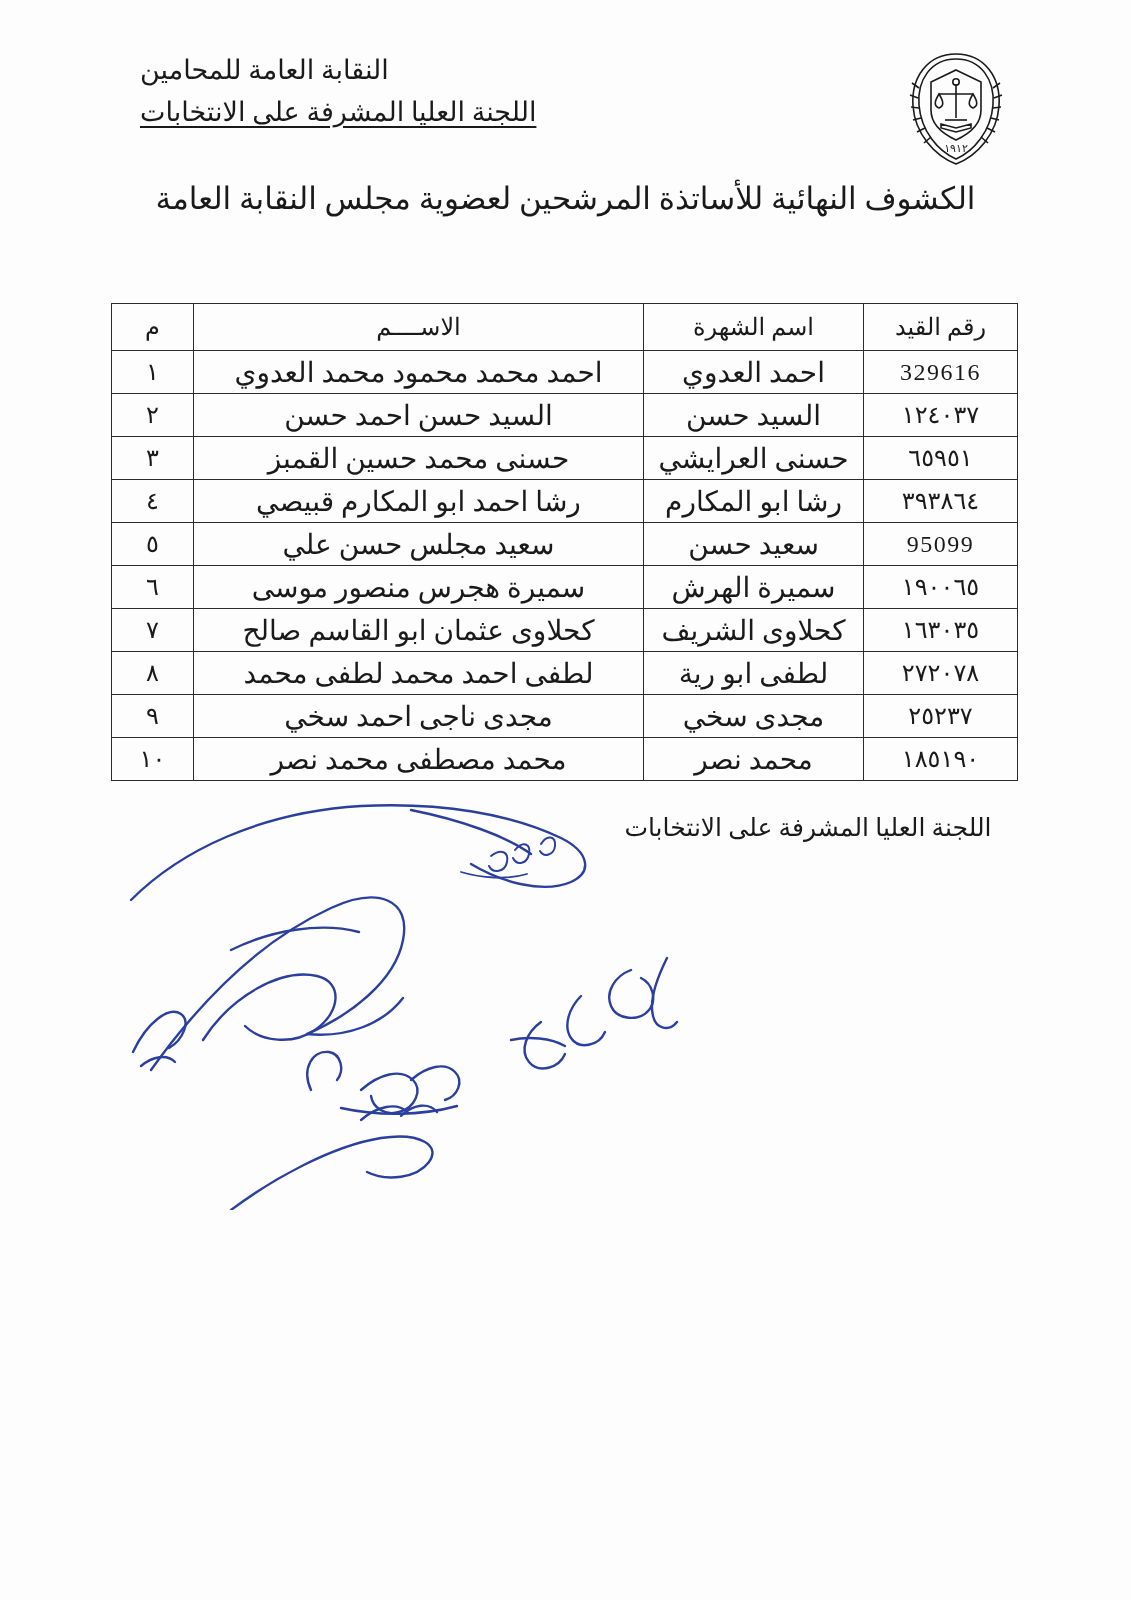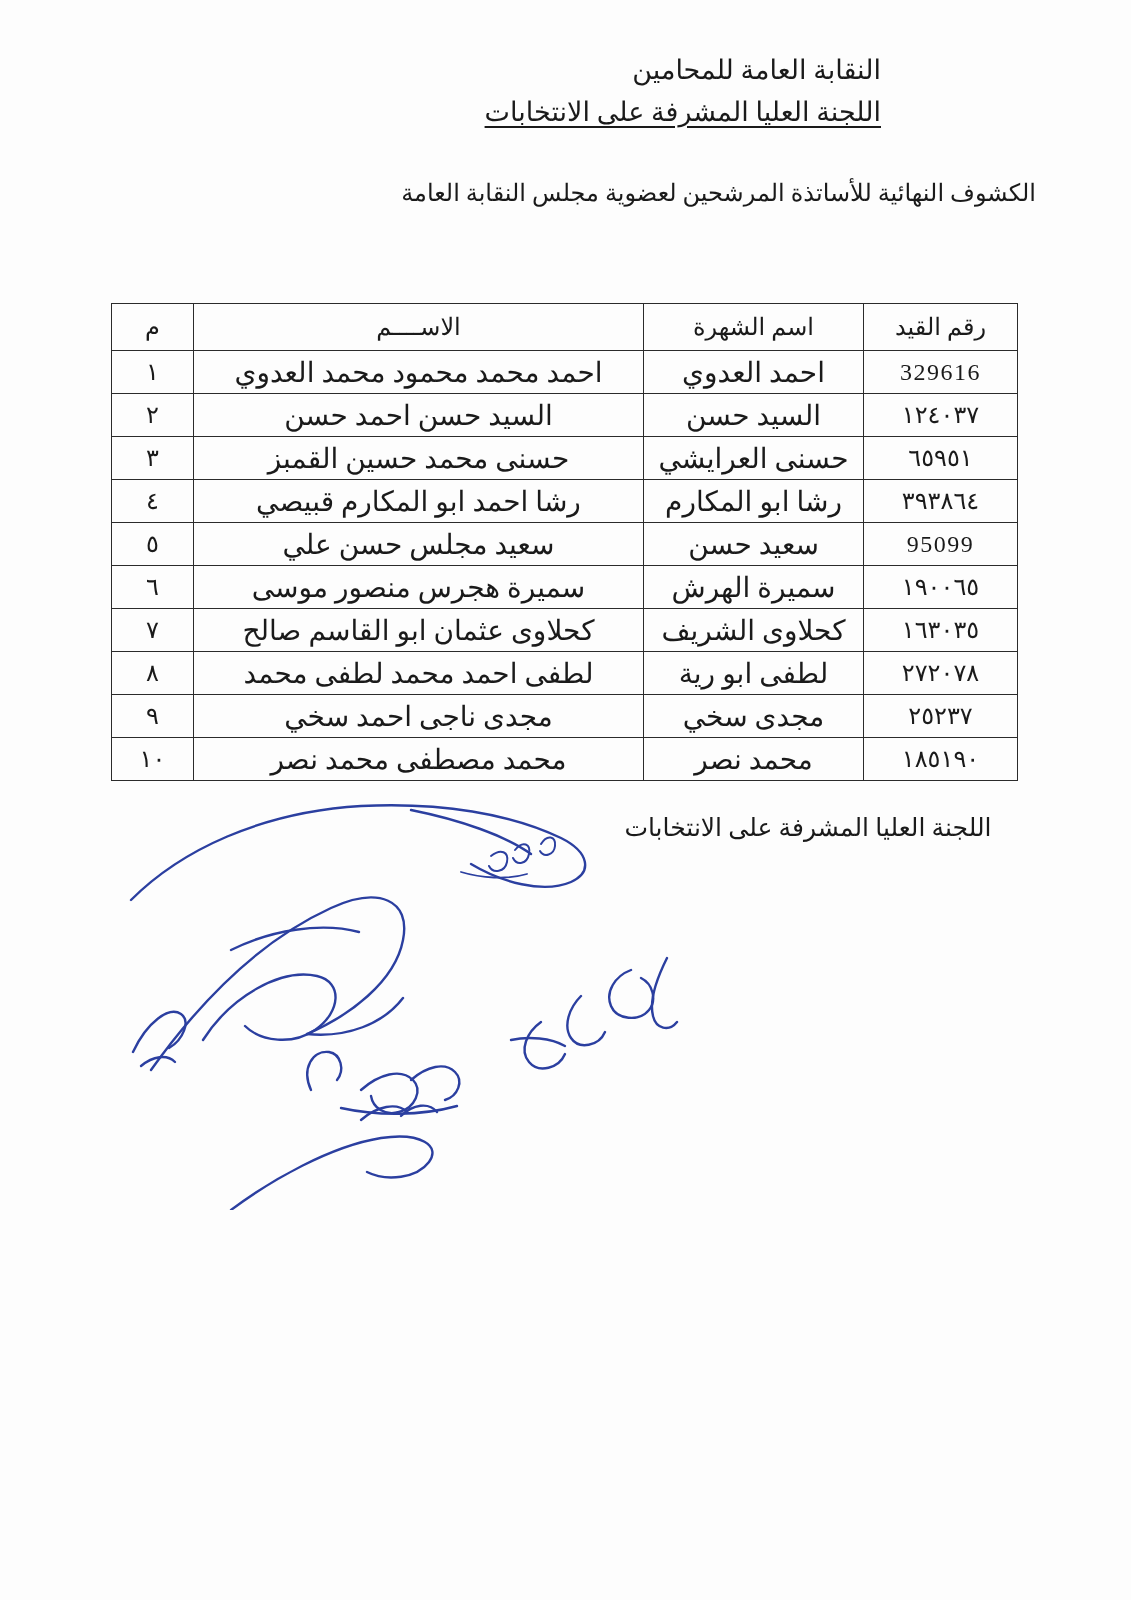--- a/index.html
+++ b/index.html
@@ -36,41 +36,42 @@
     width: 110px;
     height: 120px;
   }
   .logo svg { width: 110px; height: 120px; display: block; }
 
   .header-text {
     position: absolute;
     right: 250px;
     left: 140px;
     top: 10px;
-    text-align: right;
+    text-align: left;
   }
   .header-line1 {
     font-size: 27px;
     line-height: 1.5;
     letter-spacing: 0.5px;
   }
   .header-line2 {
     font-size: 27px;
     line-height: 1.6;
     text-decoration: underline;
     text-underline-offset: 5px;
   }
 
   
   .title-block {
     position: absolute;
     top: 175px;
     right: 95px;
     left: 95px;
-    font-size: 24px;
+    text-align: center;
+    font-size: 31px;
     line-height: 1.55;
   }
   .title-block div { white-space: nowrap; }
 
   
   .table-wrap {
     position: absolute;
     top: 303px;
     right: 113px;
     width: 906px;
@@ -125,20 +126,44 @@
   }
   .signature svg { width: 100%; height: 100%; display: block; }
 </style>
 </head>
 <body>
 
 <div class="page">
 
   <div class="header">
 
+    <div class="logo">
+      <svg viewBox="0 0 110 120" xmlns="http://www.w3.org/2000/svg">
+        <g fill="none" stroke="#1a1a1a" stroke-width="1.6">
+
+          <path d="M55 6 C26 6 10 30 12 58 C14 86 34 108 55 116 C76 108 96 86 98 58 C100 30 84 6 55 6 Z"></path>
+          <path d="M55 11 C30 11 16 32 18 57 C20 83 37 103 55 111 C73 103 90 83 92 57 C94 32 80 11 55 11 Z"></path>
+
+          <path d="M18 40 l-7 -5 M17 50 l-8 -3 M18 60 l-8 -1 M20 70 l-8 2 M24 80 l-8 4 M30 89 l-7 6"></path>
+
+          <path d="M92 40 l7 -5 M93 50 l8 -3 M92 60 l8 -1 M90 70 l8 2 M86 80 l8 4 M80 89 l7 6"></path>
+
+          <path d="M55 22 L80 34 L80 62 C80 76 68 86 55 92 C42 86 30 76 30 62 L30 34 Z"></path>
+
+          <path d="M55 36 L55 70 M38 46 L72 46"></path>
+          <circle cx="55" cy="34" r="3.2"></circle>
+          <path d="M38 46 C33 54 33 58 38 60 C43 58 43 54 38 46 Z"></path>
+          <path d="M72 46 C67 54 67 58 72 60 C77 58 77 54 72 46 Z"></path>
+          <path d="M44 72 L66 72"></path>
+
+          <path d="M40 76 L55 80 L70 76 L70 80 L55 84 L40 80 Z"></path>
+        </g>
+        <text x="55" y="104" text-anchor="middle" font-size="11" font-family="Liberation Serif, serif" fill="#1a1a1a">١٩١٢</text>
+      </svg>
+    </div>
 
     <div class="header-text">
       <div class="header-line1">النقابة العامة للمحامين</div>
       <div class="header-line2">اللجنة العليا المشرفة على الانتخابات</div>
     </div>
   </div>
 
   <div class="title-block">
     <div>الكشوف النهائية للأساتذة المرشحين لعضوية مجلس النقابة العامة</div>
   </div>

